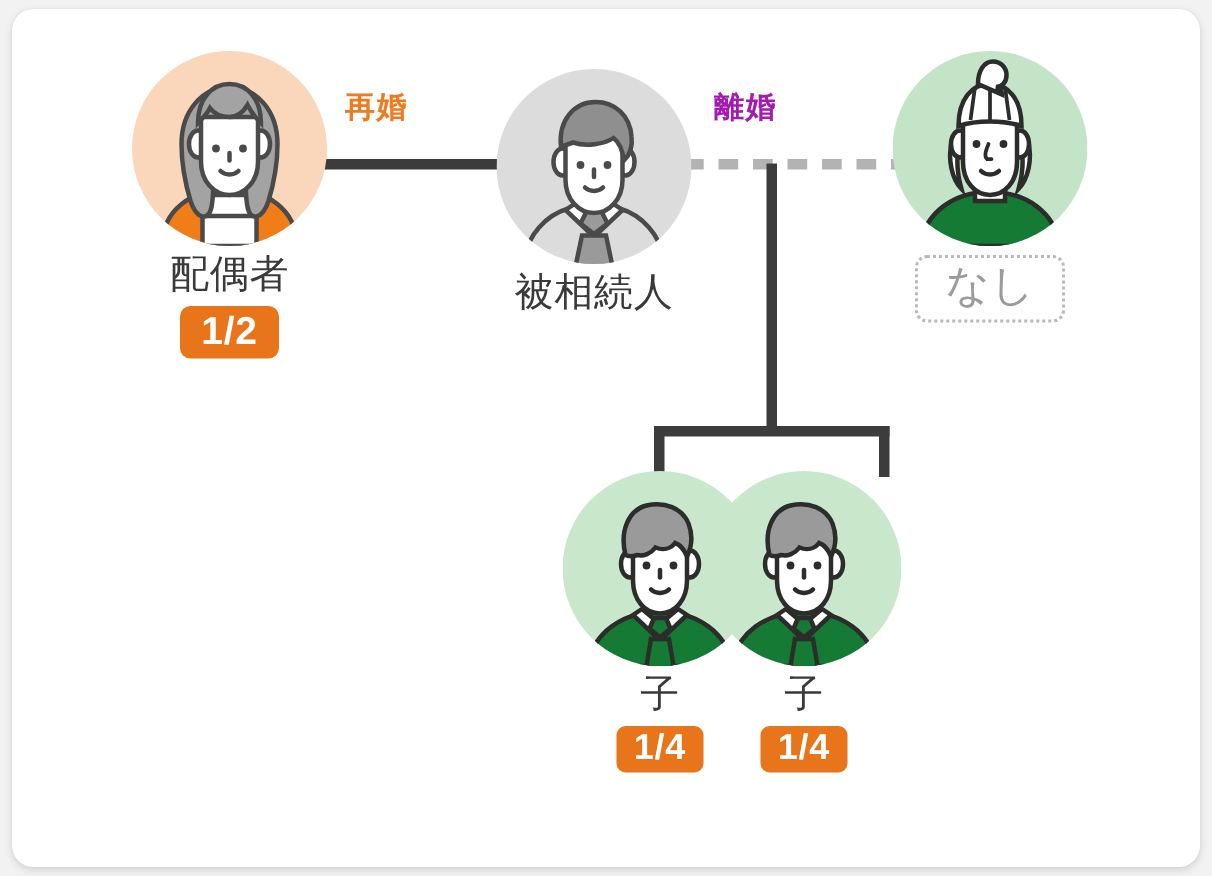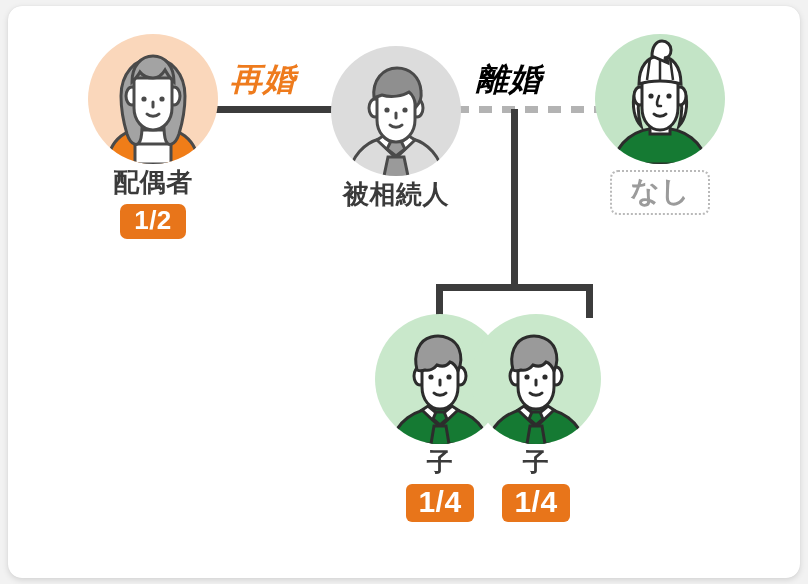--- a/index.html
+++ b/index.html
@@ -48,67 +48,66 @@
   .avatar-wrap {
     width: 130px;
     height: 130px;
     margin: 0 auto;
     position: relative;
   }
   .avatar-wrap svg { display: block; width: 130px; height: 130px; }
   .node-label {
     margin-top: 4px;
     font-size: 26px;
-    font-weight: bold;
+    font-weight: normal;
     color: #3a3a3a;
     letter-spacing: 0.5px;
     line-height: 1.1;
     white-space: nowrap;
   }
   .share-badge {
     display: inline-block;
     margin-top: 7px;
     padding: 2px 14px 4px 14px;
     background: #e8751a;
     color: #ffffff;
     font-size: 26px;
     font-weight: bold;
     border-radius: 7px;
     line-height: 1.15;
     letter-spacing: 0.5px;
   }
   .share-badge.small {
-    font-size: 30px;
+    font-size: 24px;
     padding: 1px 12px 3px 12px;
     border-radius: 6px;
     text-align: center;
   }
   .none-badge {
     display: inline-block;
     margin-top: 6px;
     padding: 2px 18px 4px 18px;
     border: 2px dotted #b9b9b9;
     border-radius: 8px;
     color: #9b9b9b;
     font-size: 29px;
-    font-weight: bold;
+    font-weight: normal;
     line-height: 1.2;
     background: #ffffff;
   }
   
   .rel-label {
     position: absolute;
-    font-size: 32px;
+    font-size: 20px;
     font-weight: bold;
     white-space: nowrap;
     letter-spacing: 1px;
-    font-style: italic;
   }
   .rel-label.remarriage { color: #ee7b1d; }
-  .rel-label.divorce    { color: #000000; text-align: right; }
+  .rel-label.divorce    { color: #a21caf; text-align: right; }
   
   .line-solid {
     position: absolute;
     background: #3c3c3c;
   }
   .line-dashed {
     position: absolute;
     height: 7px;
     background-image: linear-gradient(to right, #b3b3b3 0 13px, rgba(0,0,0,0) 13px 23px);
     background-size: 23px 7px;

